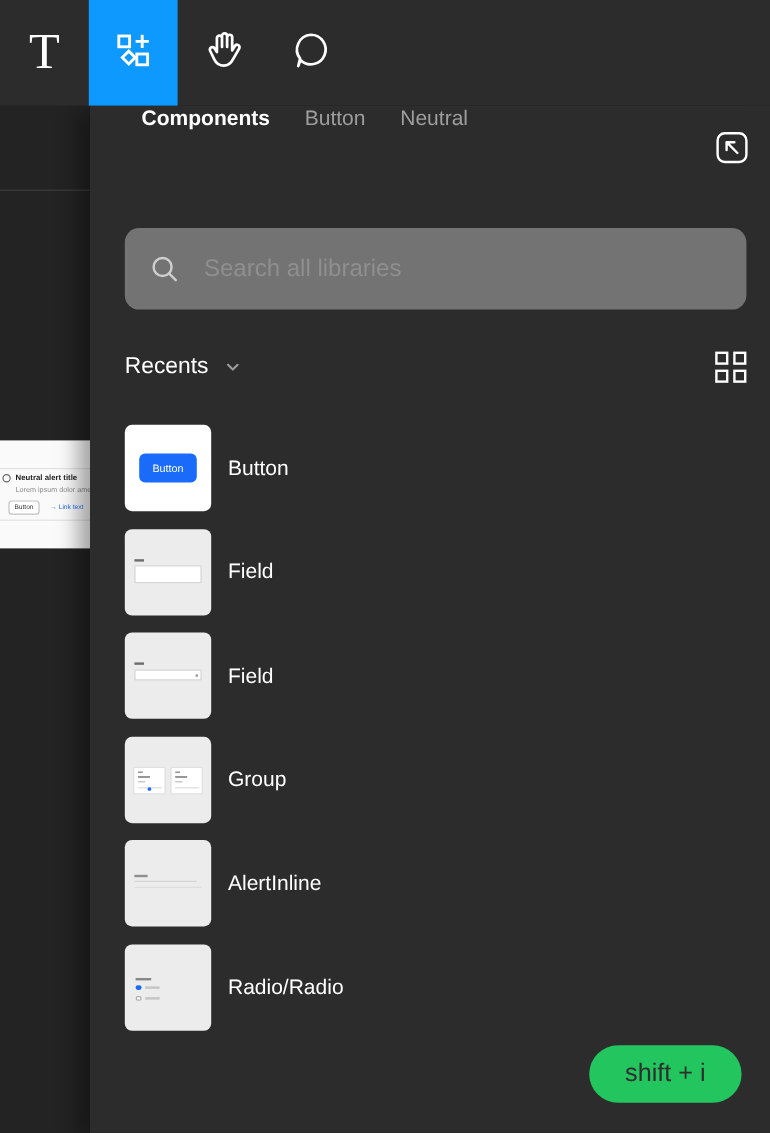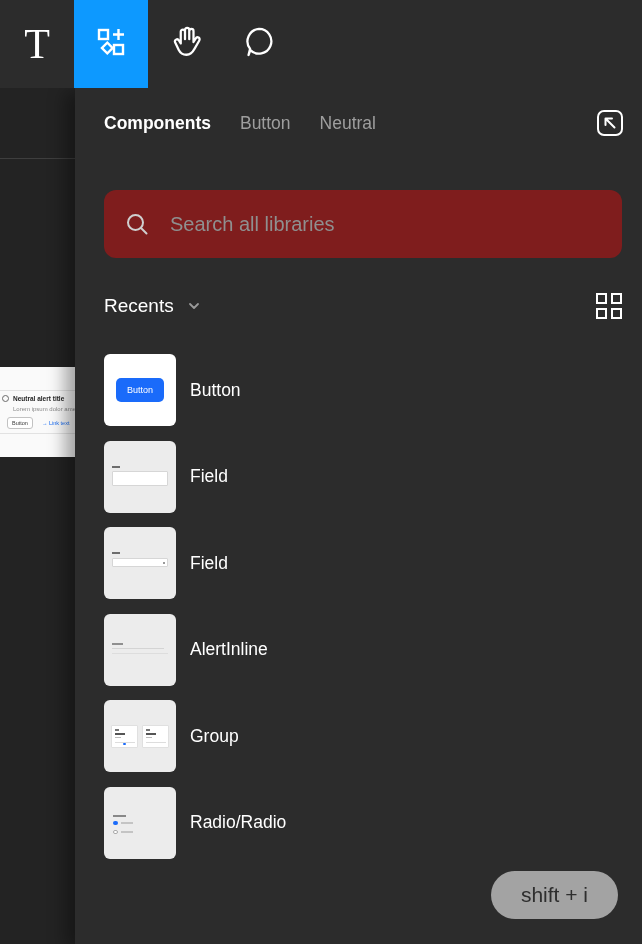--- a/index.html
+++ b/index.html
@@ -26,28 +26,28 @@
   .toolbar { position:absolute; left:0; top:0; width:642px; height:88px; background:#2c2c2c;
     display:flex; z-index:5; }
   .tool { width:74px; height:88px; display:flex; align-items:center; justify-content:center; }
   .tool.active { background:#0d99ff; }
   .text-glyph { font-family:"Liberation Serif", serif; font-size:42px; color:#fff; line-height:1; }
 
   
   .panel { position:absolute; left:75px; top:88px; right:0; bottom:0; background:#2c2c2c;
     box-shadow:-10px 4px 16px rgba(0,0,0,0.35); z-index:4; }
   .tabs-row { position:absolute; left:0; top:0; right:0; height:70px;
-    display:flex; align-items:center; padding-left:29px; }
+    display:flex; padding-left:43px; }
   .tab { font-size:17.5px; color:#9e9e9e; margin-right:29px; cursor:default; }
   .tab.active { color:#ffffff; font-weight:bold; }
   .popout-btn { position:absolute; right:10px; top:50%; transform:translateY(-50%);
     width:44px; height:44px; display:flex; align-items:center; justify-content:center; }
 
   .search-bar { position:absolute; left:29px; top:102px; width:518px; height:68px;
-    background:#7f1d1d; border-radius:12px; display:flex; align-items:center; padding:0 20px; }
+    background:#737373; border-radius:12px; display:flex; align-items:center; padding:0 20px; }
   .search-bar svg { flex:0 0 auto; margin-right:20px; }
   .search-input { flex:1; background:transparent; border:none; outline:none;
     font-size:20px; color:#e6e6e6; font-family:"Liberation Sans", sans-serif; }
   .search-input::placeholder { color:#8f8f8f; }
 
   .recents-row { position:absolute; left:29px; right:20px; top:204px; height:28px;
     display:flex; align-items:center; }
   .recents-title { font-size:19px; font-weight:normal; color:#ffffff; }
   .recents-chevron { margin-left:12px; display:flex; align-items:center; }
   .grid-toggle { margin-left:auto; display:grid; grid-template-columns:11px 11px; gap:4px; }
@@ -95,21 +95,21 @@
     border-radius:50%; background:#1a6bfa; }
 
   .tr-label { position:absolute; left:9px; top:28px; width:13px; height:2px; background:#888; }
   .tr-row { position:absolute; left:9px; display:flex; align-items:center; gap:3px; }
   .tr-radio-on { width:4.5px; height:4.5px; border-radius:50%; background:#1a6bfa; }
   .tr-radio-off { width:4.5px; height:4.5px; border-radius:50%; border:0.8px solid #aaa; background:#fff; }
   .tr-line { width:12px; height:1.5px; background:#c4c4c4; }
 
   
   .shortcut-pill { position:absolute; right:24px; bottom:25px; z-index:10;
-    background:#a3a3a3; color:#2e2e2e; font-size:21px; padding:12px 30px; border-radius:26px; }
+    background:#22c55e; color:#2e2e2e; font-size:21px; padding:12px 30px; border-radius:26px; }
 </style>
 </head>
 <body>
 
 <div class="canvas">
   <div class="canvas-hline"></div>
   <div class="mini-card">
     <div class="mini-alert">
       <span class="mini-alert-icon"></span>
       <div class="mini-alert-title">Neutral alert title</div>
@@ -212,48 +212,48 @@
         <span class="tf-label"></span>
         <span class="tf-input tf-input--thin">
             <span class="tf-caret"></span>
           </span>
       </div>
       <span class="row-label">Field</span>
     </div>
 
     <div class="component-row">
       <div class="thumb">
-        <span class="ta-dark"></span>
-          <span class="ta-line1"></span>
-          <span class="ta-line2"></span>
-      </div>
-      <span class="row-label">AlertInline</span>
-    </div>
-
-    <div class="component-row">
-      <div class="thumb">
         <div class="tg-card left">
           <span class="tg-l1"></span>
             <span class="tg-l2"></span>
             <span class="tg-l3"></span>
           <span class="tg-l4"></span>
             <span class="tg-dot"></span>
         </div>
         <div class="tg-card right">
           <span class="tg-l1"></span>
             <span class="tg-l2"></span>
             <span class="tg-l3"></span>
           <span class="tg-l4"></span>
         </div>
       </div>
       <span class="row-label">Group</span>
     </div>
 
     <div class="component-row">
       <div class="thumb">
+        <span class="ta-dark"></span>
+          <span class="ta-line1"></span>
+          <span class="ta-line2"></span>
+      </div>
+      <span class="row-label">AlertInline</span>
+    </div>
+
+    <div class="component-row">
+      <div class="thumb">
         <span class="tr-label"></span>
         <div class="tr-row" style="top:34px;">
           <span class="tr-radio-on"></span>
           <span class="tr-line"></span>
         </div>
         <div class="tr-row" style="top:43px;">
           <span class="tr-radio-off"></span>
           <span class="tr-line"></span>
         </div>
       </div>

